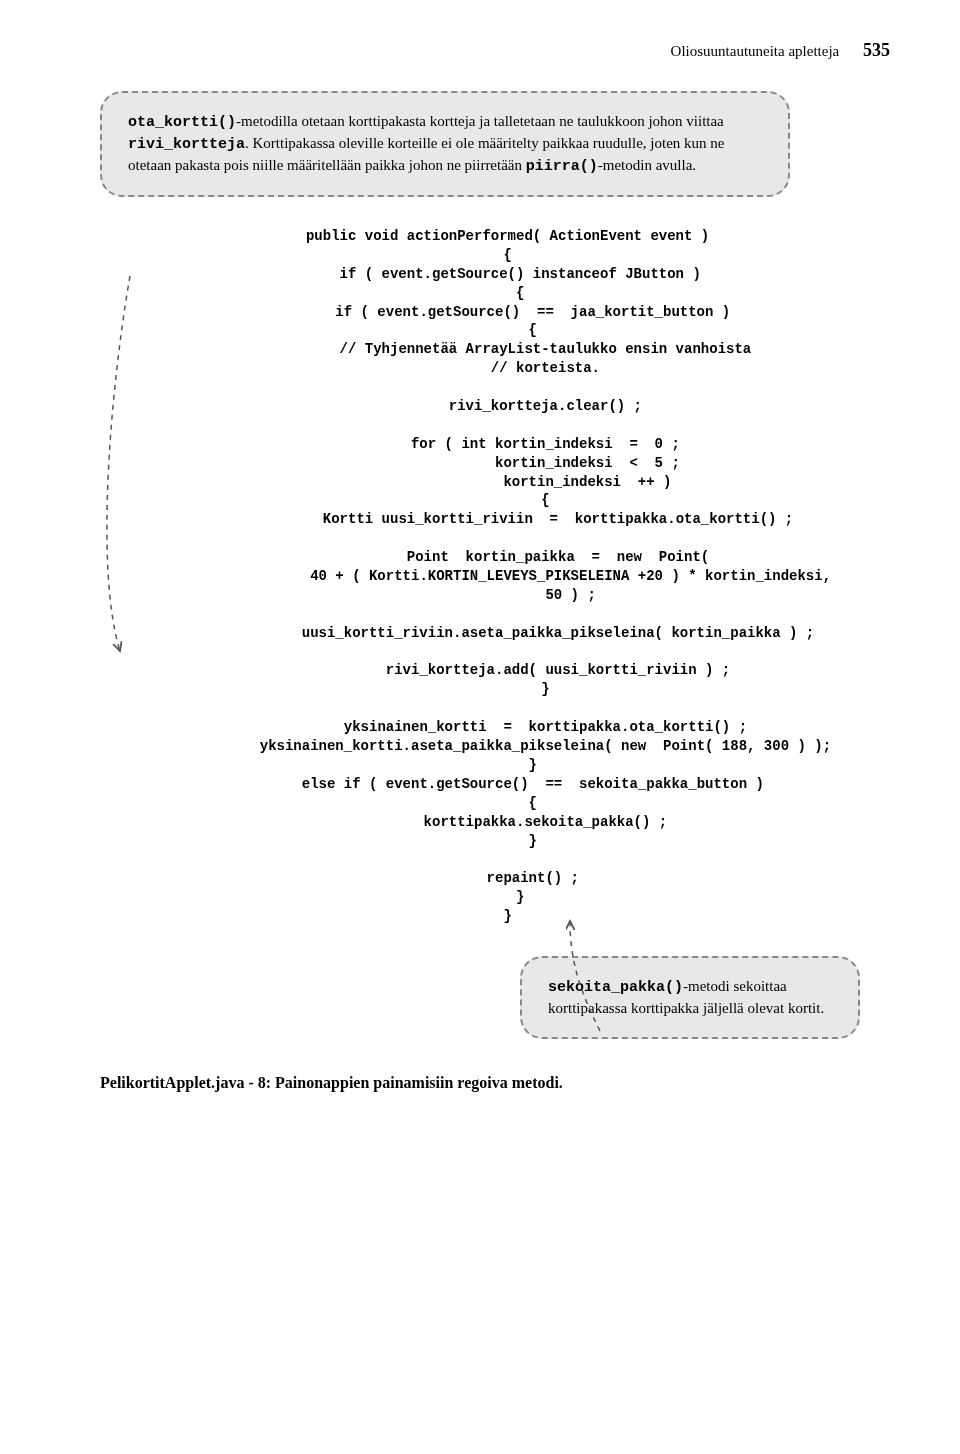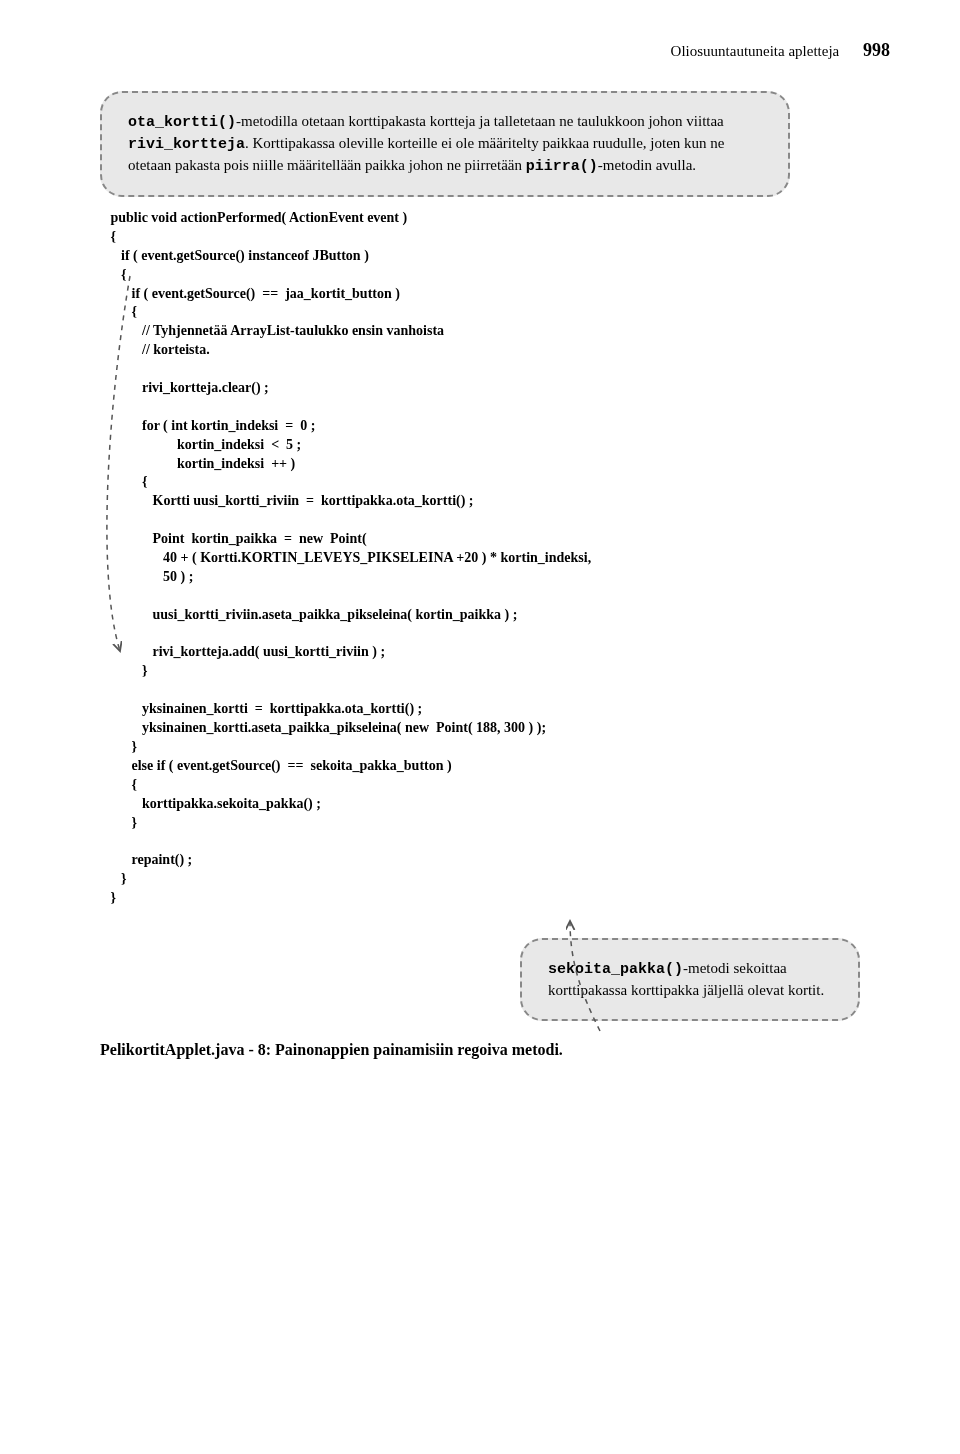--- a/index.html
+++ b/index.html
@@ -30,62 +30,63 @@
   .callout {
     background: #e8e8e8;
     border: 2px dashed #888;
     border-radius: 22px;
     padding: 18px 26px;
     font-size: 15px;
     line-height: 1.4;
     position: relative;
   }
   .callout1 {
-    margin: 0 100px 12px 0;
+    margin: 0 100px 30px 0;
   }
   .callout2 {
     margin: 0 30px 0 420px;
   }
   .mono {
     font-family: "Courier New", monospace;
     font-weight: bold;
   }
   .code {
-    font-family: Liberation Serif, serif;
+    font-family: Liberation Mono, monospace;
     font-weight: bold;
     font-size: 14px;
     line-height: 1.35;
     white-space: pre;
     margin: 0 0 30px 0;
     position: relative;
+    text-align: center;
   }
   .caption {
     font-family: "Times New Roman", serif;
     font-size: 16px;
     font-weight: bold;
-    margin-top: 20px;
+    margin-top: 35px;
   }
   .connector-wrap {
     position: relative;
   }
   svg.connectors {
     position: absolute;
     top: 0;
     left: 0;
     pointer-events: none;
   }
 </style>
 </head>
 <body>
 
 <div class="page">
 
   <div class="header">
     <span class="header-title">Oliosuuntautuneita apletteja</span>
-    <span class="header-num">998</span>
+    <span class="header-num">535</span>
   </div>
 
   <div class="connector-wrap">
 
     <div class="callout callout1">
       <span class="mono">ota_kortti()</span><span>-metodilla otetaan korttipakasta kortteja ja talletetaan ne taulukkoon johon viittaa </span><span class="mono">rivi_kortteja</span><span>. Korttipakassa oleville korteille ei ole määritelty paikkaa ruudulle, joten kun ne otetaan pakasta pois niille määritellään paikka johon ne piirretään </span><span class="mono">piirra()</span><span>-metodin avulla.</span>
     </div>
 
     <div class="code"><span>   public void actionPerformed( ActionEvent event )</span>
 <span>   {</span>

